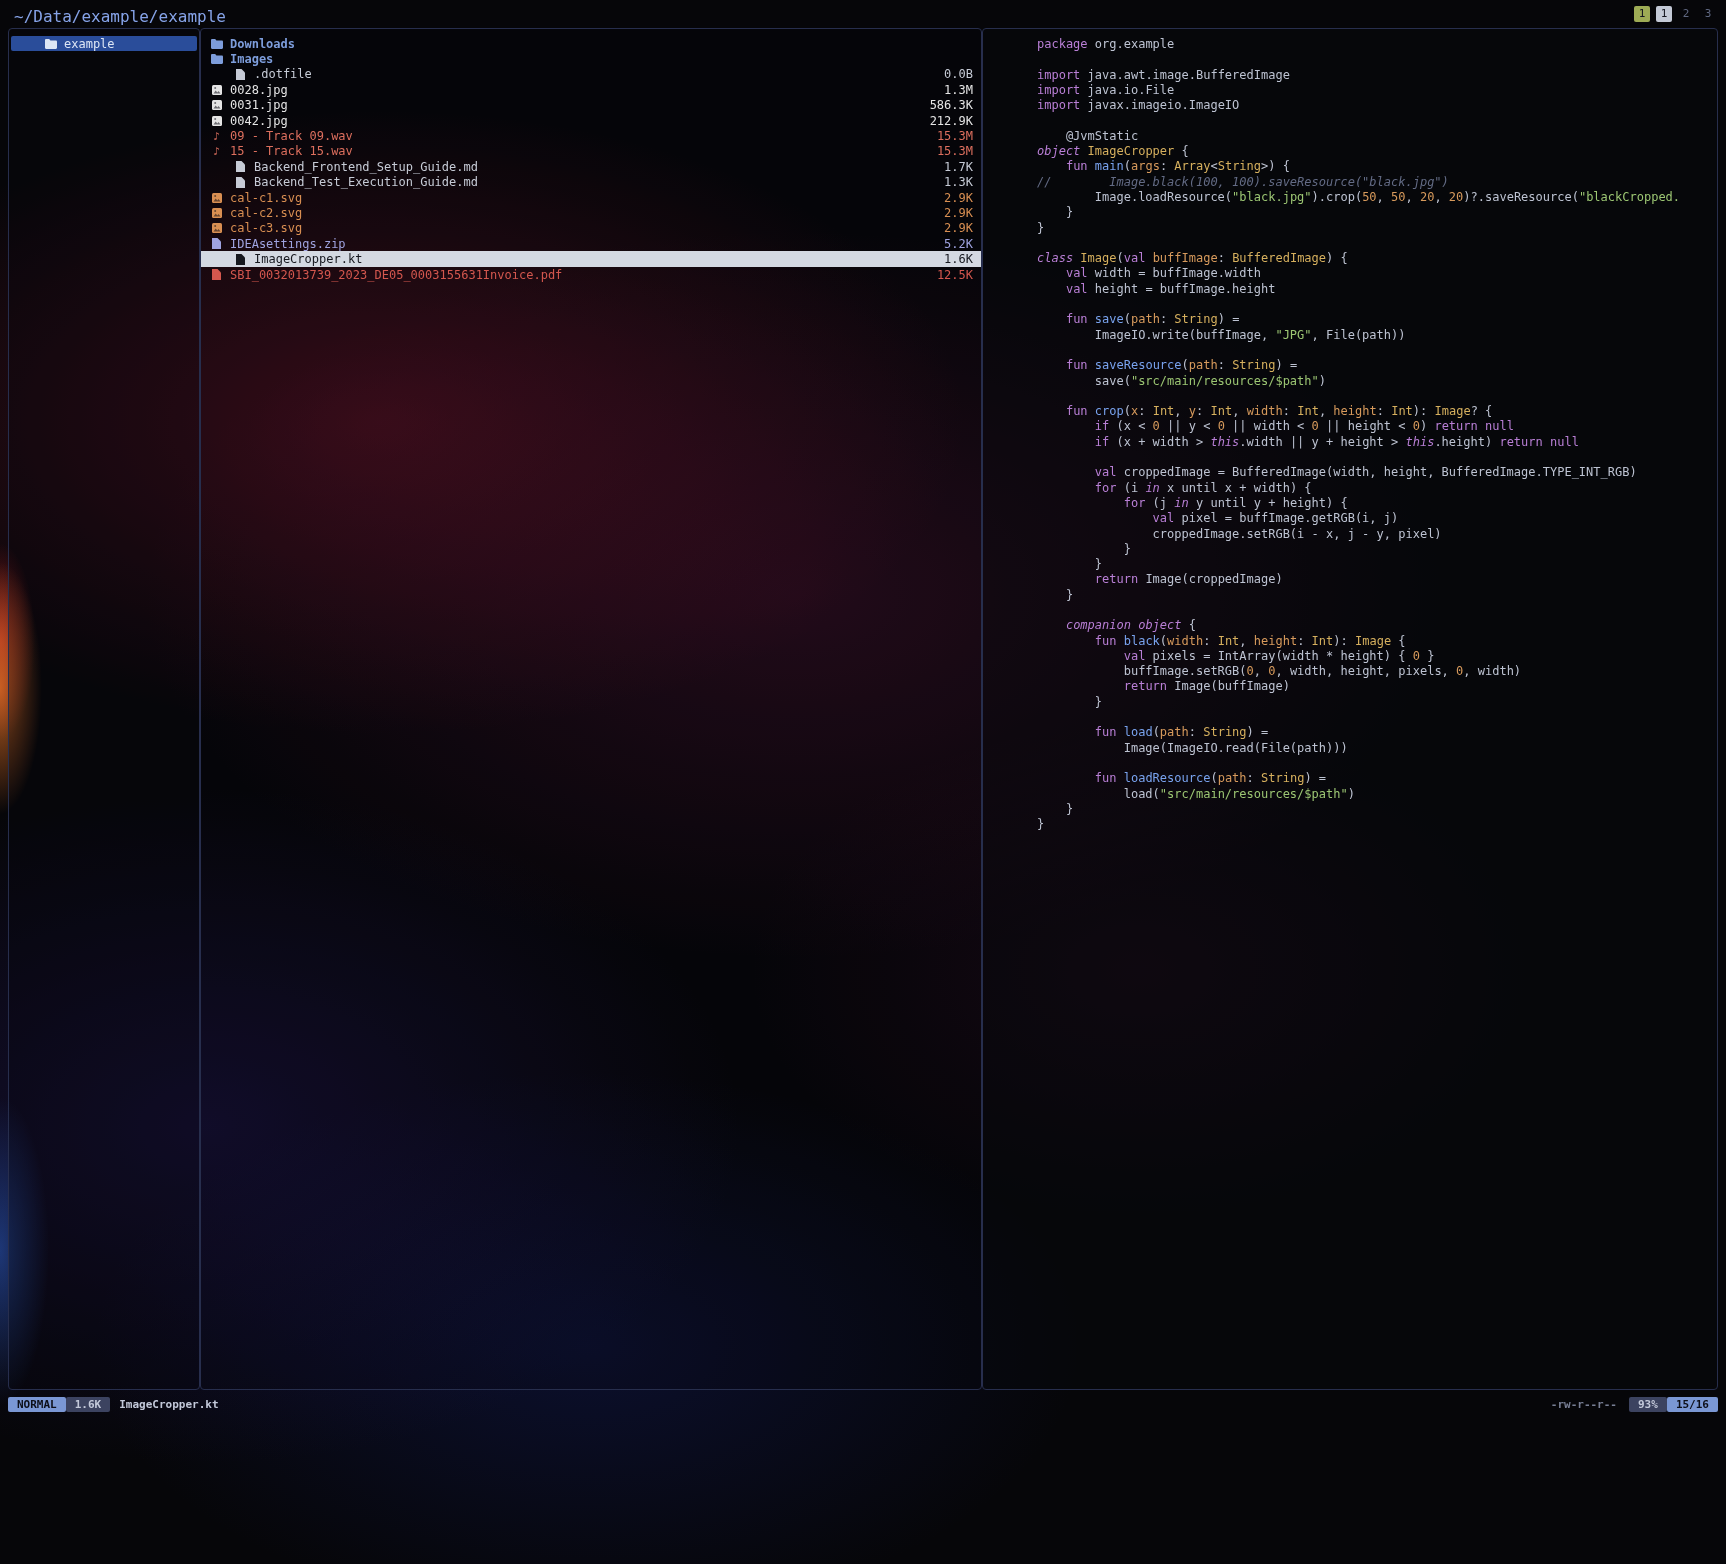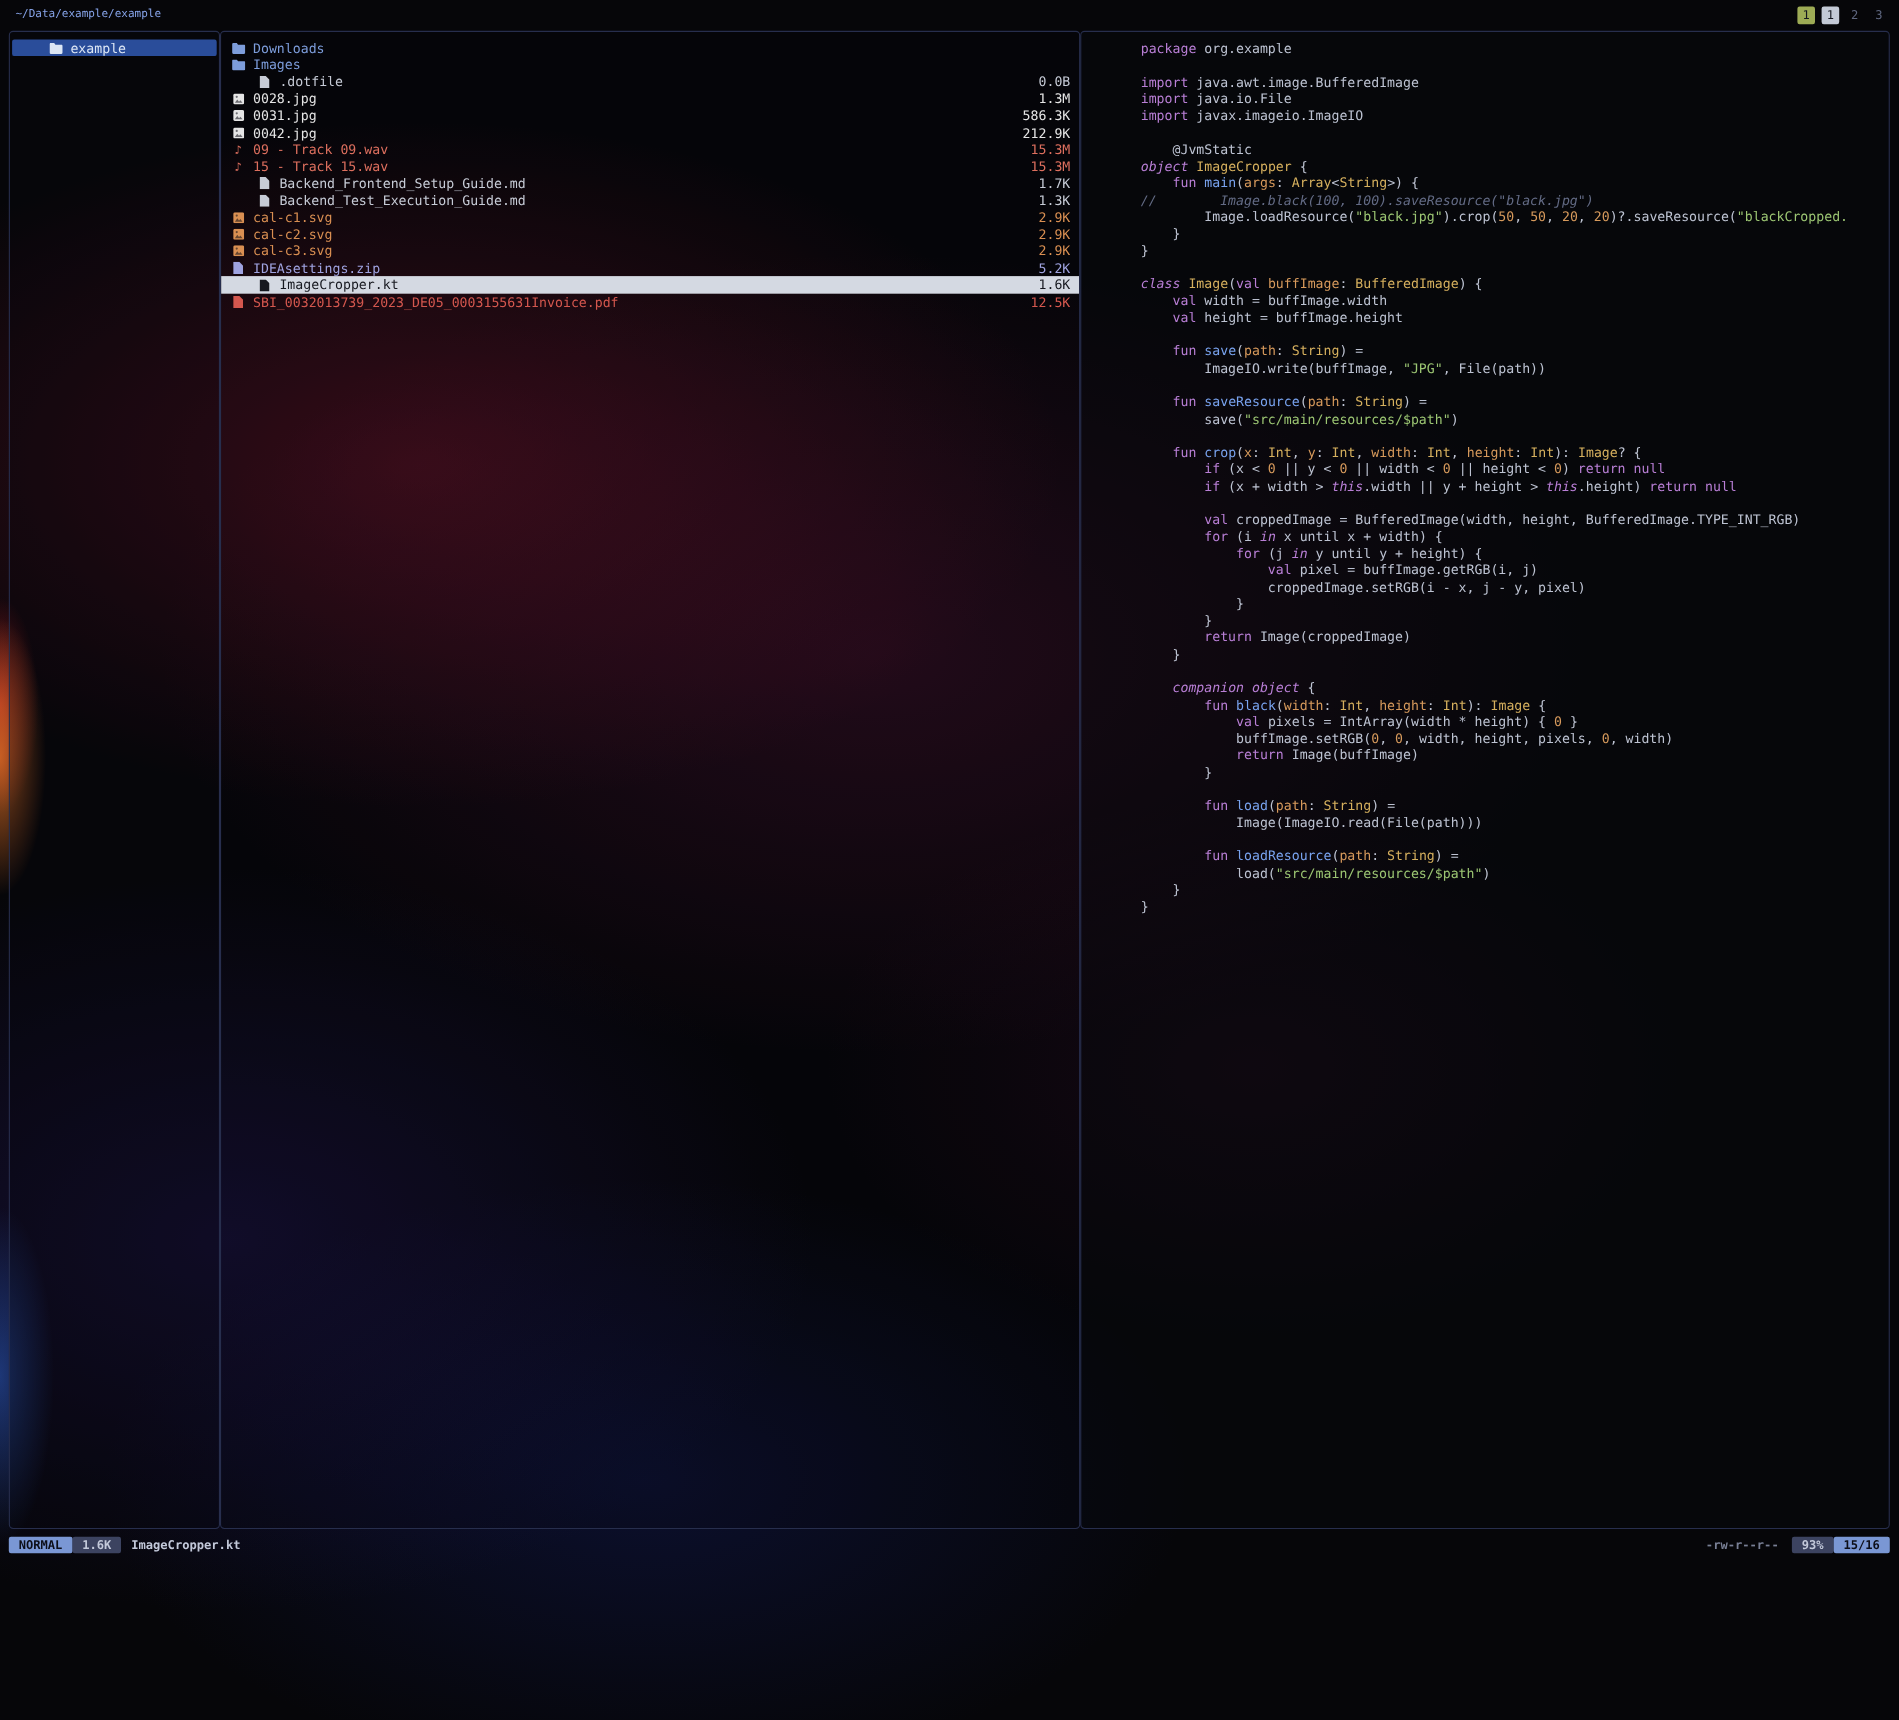--- a/index.html
+++ b/index.html
@@ -13,40 +13,40 @@
       radial-gradient(70px 220px at 0% 80%, rgba(50,110,230,.45), transparent 70%),
       radial-gradient(900px 480px at 22% 27%, rgba(150,25,55,.40), transparent 65%),
       radial-gradient(1000px 560px at 46% 38%, rgba(120,25,75,.30), transparent 65%),
       radial-gradient(820px 520px at 12% 72%, rgba(45,30,120,.35), transparent 65%),
       radial-gradient(760px 420px at 34% 86%, rgba(25,40,140,.28), transparent 65%),
       radial-gradient(600px 380px at 66% 62%, rgba(100,20,70,.18), transparent 65%);
     position:relative;
     color:#bdc3d2;
   }
   .topbar{ position:absolute; left:0; top:0; width:100%; height:28px; }
-  .path{ position:absolute; left:14px; top:7px; font-size:10px; color:#86a3e8; }
+  .path{ position:absolute; left:14px; top:7px; font-size:16px; color:#86a3e8; }
   .tabs{ position:absolute; right:10px; top:6px; display:flex; gap:6px; }
   .tab{ min-width:16px; height:16px; line-height:16px; text-align:center; padding:0 4px;
         font-size:11px; border-radius:2px; }
   .tab-green{ background:#9dab55; color:#14161f; }
   .tab-active{ background:#c3c9d6; color:#14161f; }
   .tab-plain{ color:#5f6780; }
 
   .pane{ position:absolute; top:28px; height:1362px; border:1px solid #272e4d; border-radius:4px; overflow:hidden; }
   .pane-parent{ left:8px;   width:192px; background:rgba(6,7,12,.30); }
   .pane-files{  left:200px; width:782px; background:rgba(6,7,12,.18); }
   .pane-preview{left:982px; width:736px; background:rgba(6,7,12,.50);padding-left:44px; }
 
   .rows{ padding-top:7px; }
   .frow{ display:flex; align-items:center; height:15.4px; padding:0 8px; font-size:12px; white-space:nowrap; }
   .fi{ width:15px; display:inline-flex; justify-content:center; align-items:center; margin-right:6px; font-size:11px; flex:0 0 auto; }
   .fi svg{ display:block; }
   .fname{ overflow:hidden; text-overflow:ellipsis; }
   .fsize{ margin-left:auto; padding-left:12px; }
-  .c-blue{ color:#7d9ddb; } .c-white{ color:#c6cbd6;padding-left:32px; } .c-yellow{ color:#e5e5e5; }
+  .c-blue{ color:#7d9ddb;font-weight:bold; } .c-white{ color:#c6cbd6;padding-left:32px; } .c-yellow{ color:#e5e5e5; }
   .c-red{ color:#dd6f5e; } .c-orange{ color:#d98f52; } .c-purple{ color:#9fa3e0; }
   .c-pdfred{ color:#d4574e; }
   .frow.sel{ background:#d4d9e2; }
   .frow.sel, .frow.sel *{ color:#16181f; }
   .frow.psel{ background:#2a4d9a; border-radius:2px; margin:0 2px; }
   .frow.psel, .frow.psel *{ color:#dce6f5; }
 
   .code{ padding:8px 0 0 10px; }
   .cl{ height:15.3px; line-height:15.3px; font-size:12px; white-space:pre; overflow:hidden; }
   .tk-k{ color:#b97fd6; } .tk-ki{ color:#b97fd6; font-style:italic; }

